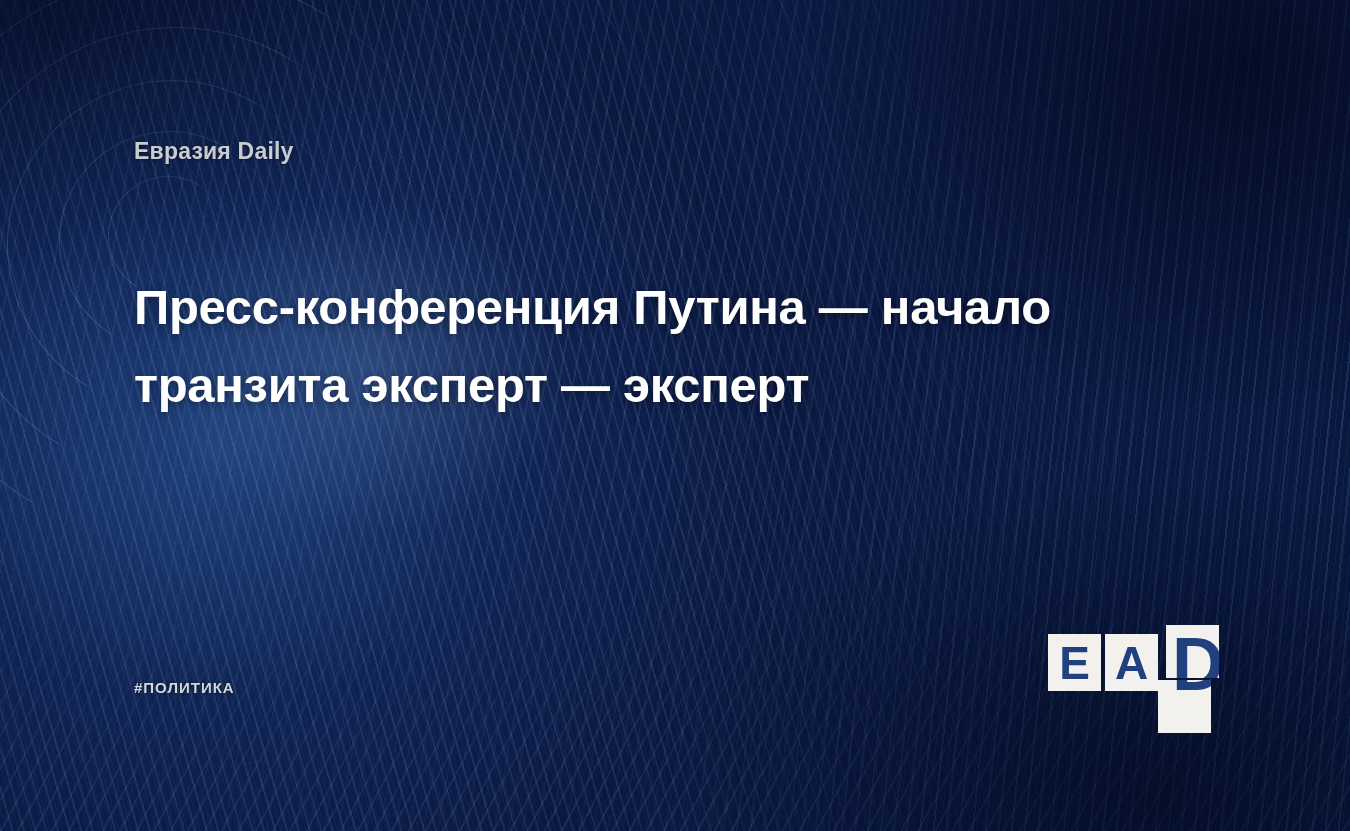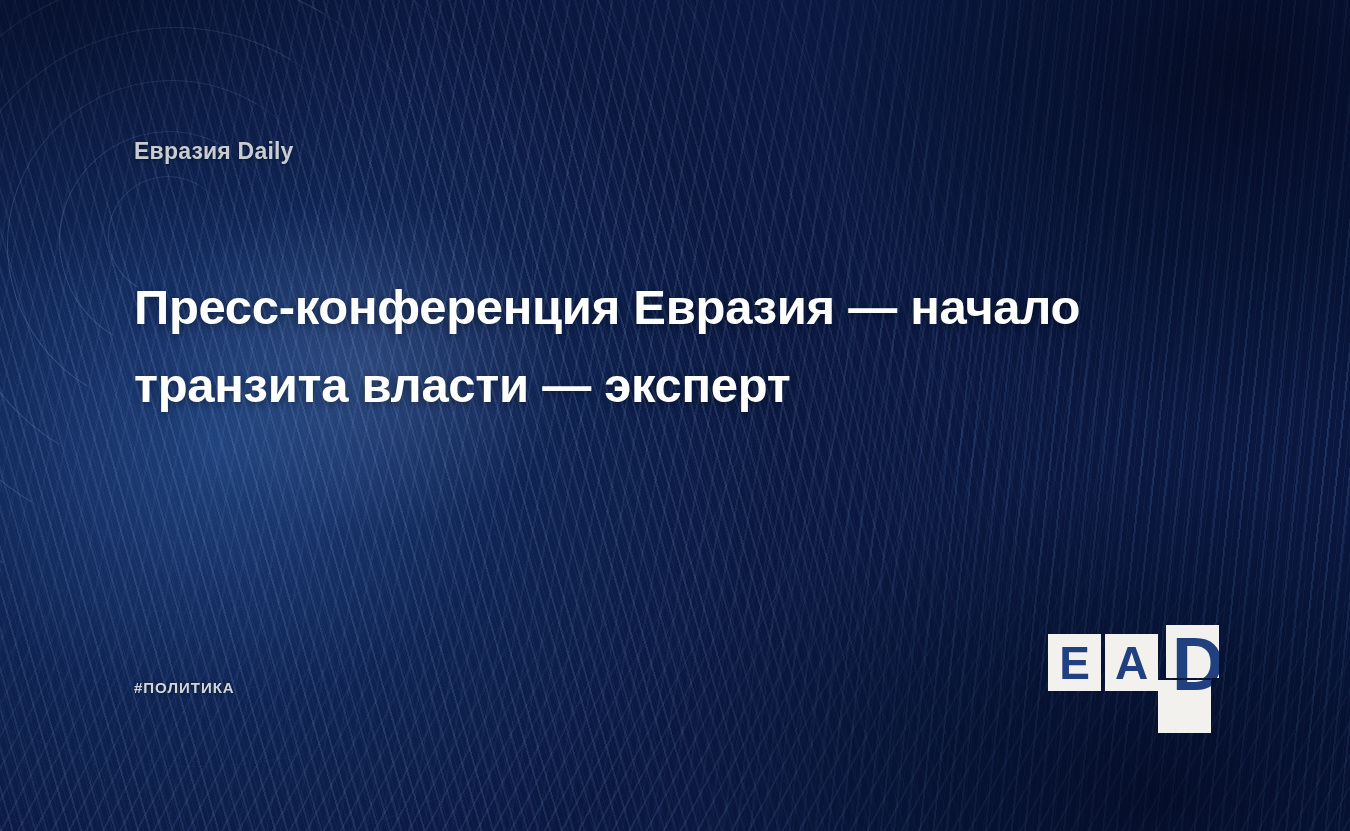--- a/index.html
+++ b/index.html
@@ -166,21 +166,21 @@
     <div class="trail-ring" style="left:1.4%;top:-6.2%;width:1450px;height:1450px;border-width:1.8px;"></div>
   </div>
 
   <div class="bg-layer" id="bg-glow"></div>
   <div class="bg-layer" id="bg-vignette"></div>
 
   <div id="content">
 
     <div id="brand">Евразия Daily</div>
 
-    <h1 id="headline">Пресс-конференция Евразия — начало транзита власти — эксперт</h1>
+    <h1 id="headline">Пресс-конференция Путина — начало транзита эксперт — эксперт</h1>
 
     <div id="tag">#ПОЛИТИКА</div>
 
     <div id="ead-logo">
       <div class="ead-tile" id="ead-e">E</div>
       <div class="ead-tile" id="ead-a">A</div>
       <div class="ead-tile" id="ead-d-top">
         <span class="ead-d-glyph">D</span>
       </div>
       <div class="ead-tile" id="ead-d-bottom">

